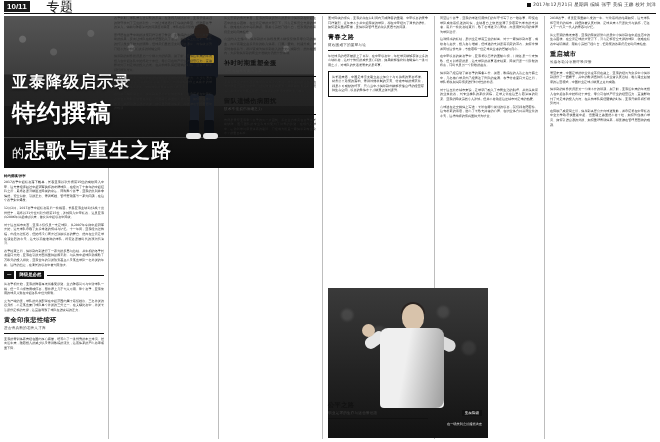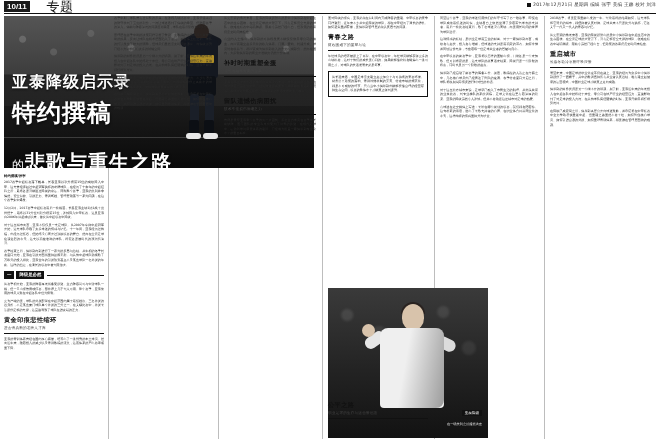--- a/index.html
+++ b/index.html
@@ -50,21 +50,21 @@
   .player .leg1{position:absolute;left:22px;top:72px;width:9px;height:34px;background:#1a1f28;border-radius:3px;}
   .player .leg2{position:absolute;left:37px;top:72px;width:9px;height:34px;background:#1a1f28;border-radius:3px;}
   .player .sock1{position:absolute;left:21px;top:98px;width:10px;height:14px;background:#0c0f14;border-radius:2px;}
   .player .sock2{position:absolute;left:36px;top:98px;width:10px;height:14px;background:#0c0f14;border-radius:2px;}
   .player .shoe1{position:absolute;left:18px;top:111px;width:15px;height:6px;background:#e8e8e8;border-radius:3px;}
   .player .shoe2{position:absolute;left:35px;top:111px;width:15px;height:6px;background:#e8e8e8;border-radius:3px;}
 
   .headline{position:absolute;left:8px;top:56px;width:250px;color:#fff;}
   .hl1{font-size:16px;font-weight:bold;letter-spacing:1px;text-shadow:0 1px 2px rgba(0,0,0,.8);}
   .hl2{font-size:24px;font-weight:bold;letter-spacing:1px;margin-top:4px;text-shadow:0 1px 3px rgba(0,0,0,.85);}
-  .hl3{font-size:20px;font-weight:bold;letter-spacing:1px;margin-top:20px;text-shadow:0 1px 3px rgba(0,0,0,.85);}
+  .hl3{font-size:20px;font-weight:bold;letter-spacing:1px;margin-top:8px;text-shadow:0 1px 3px rgba(0,0,0,.85);}
   .hl3 .small{font-size:12px;font-weight:normal;}
 
   
   .col{position:absolute;}
   .para{font-size:3.1px;line-height:4.6px;color:#2b2b2b;text-align:justify;word-break:break-all;margin:0 0 3px 0;}
   .para.lead{color:#1a1a1a;}
   .lead-title{font-size:3.4px;font-weight:bold;color:#111;margin:0 0 2px 0;}
 
   
   .sec-head{display:flex;align-items:center;margin:4px 0 3px 0;}

